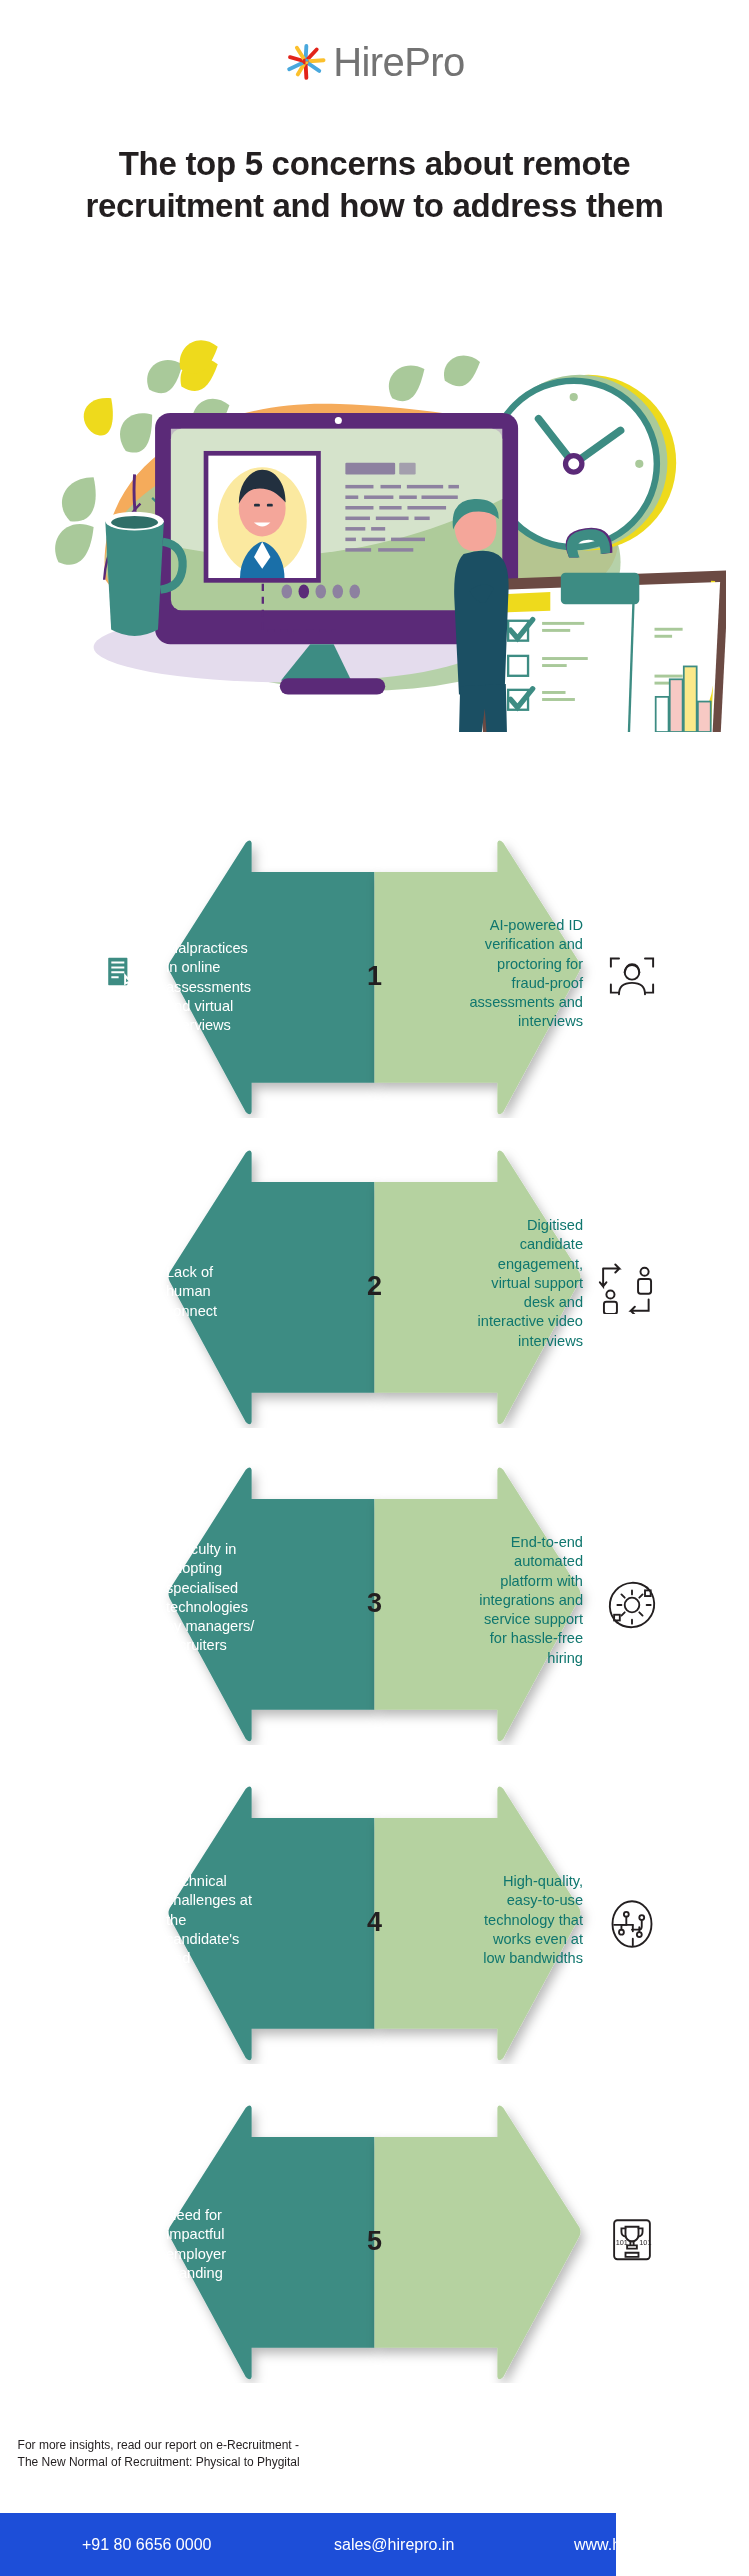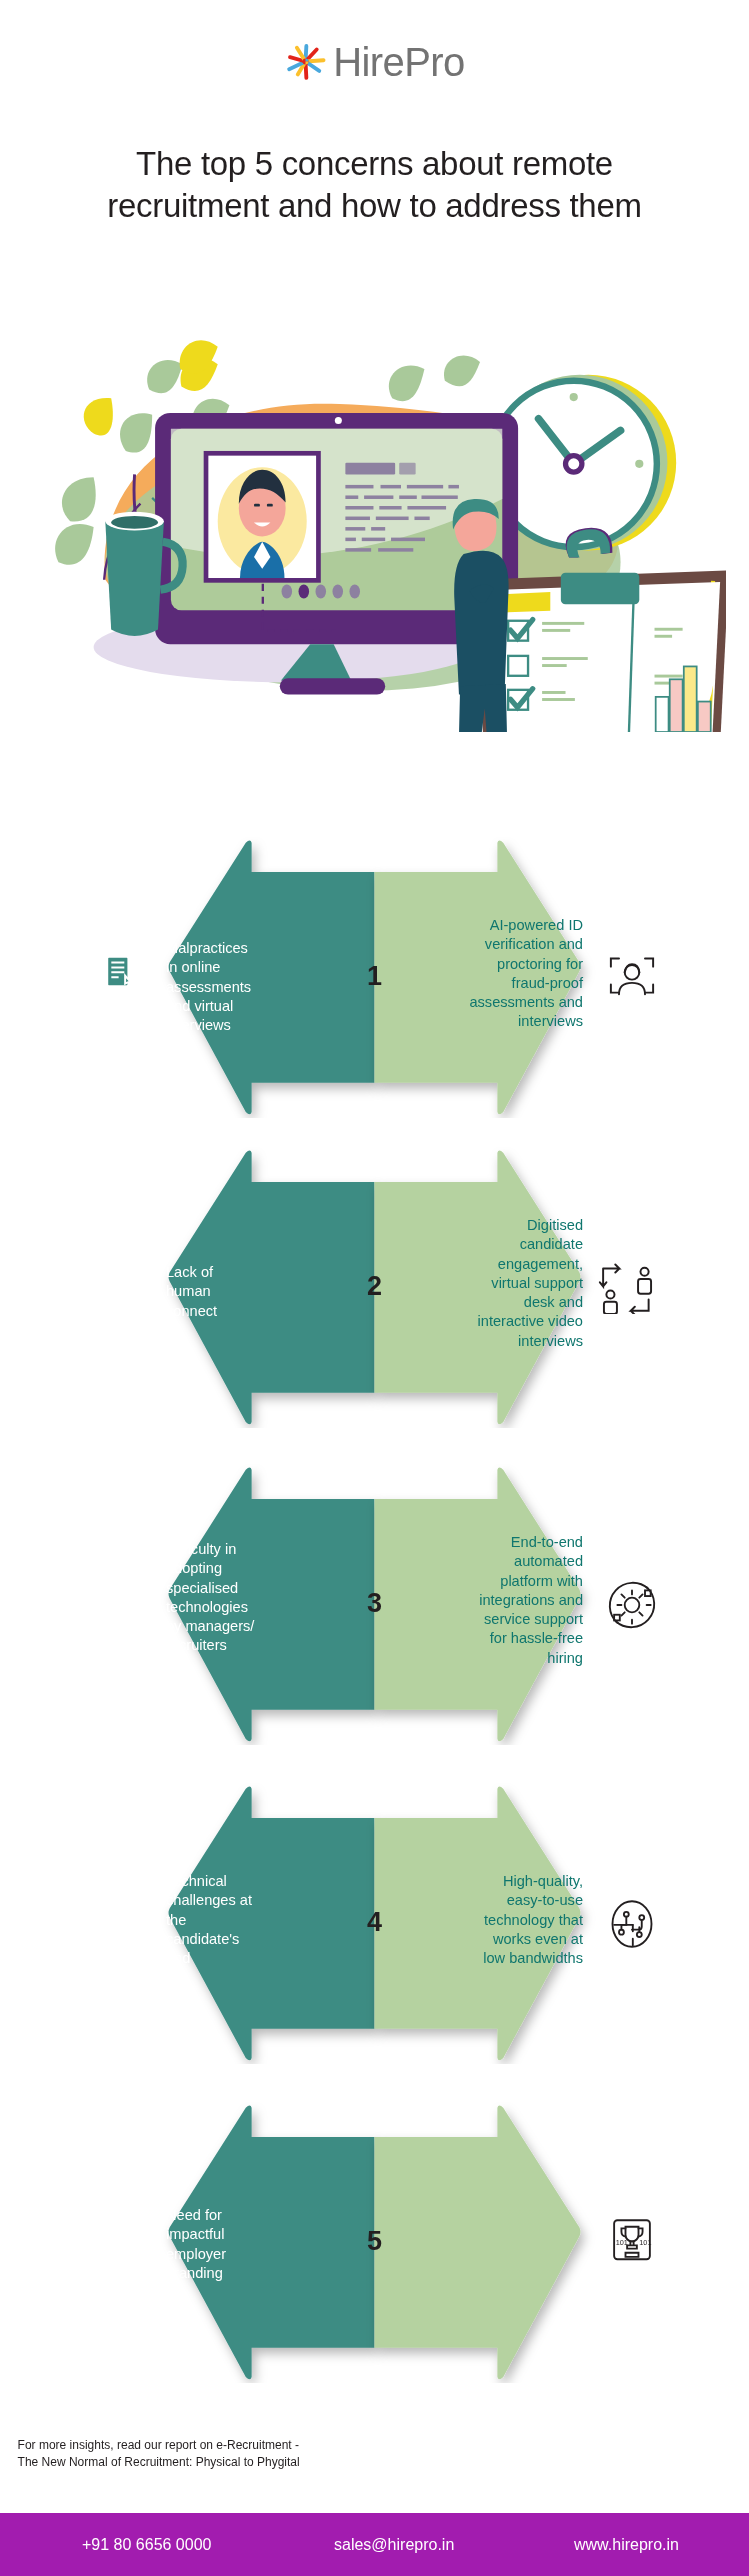--- a/index.html
+++ b/index.html
@@ -35,21 +35,21 @@
 
   
   .title {
     position: absolute;
     top: 143px; left: 50%;
     transform: translateX(-50%);
     width: 585px;
     text-align: center;
     font-size: 33px;
     line-height: 1.28;
-    font-weight: normal;
+    font-weight: bold;
     color: #231f20;
     letter-spacing: -0.3px;
   }
 
   
   .hero {
     position: absolute;
     top: 328px; left: 35px;
     width: 691px; height: 404px;
   }
@@ -102,22 +102,22 @@
     font-size: 12px;
     line-height: 1.45;
     color: #231f20;
     white-space: pre-line;
   }
 
   
   .footer {
     position: absolute;
     left: 0; bottom: 0;
-    width: 749px; height: 63px;
-    background: #a21caf;
+    width: 616px; height: 63px;
+    background: #1d4ed8;
     display: flex;
     align-items: center;
   }
   .footer-item {
     color: #ffffff;
     font-size: 16px;
     text-align: center;
   }
   .f1 { position: absolute; left: 82px; }
   .f2 { position: absolute; left: 334px; }

